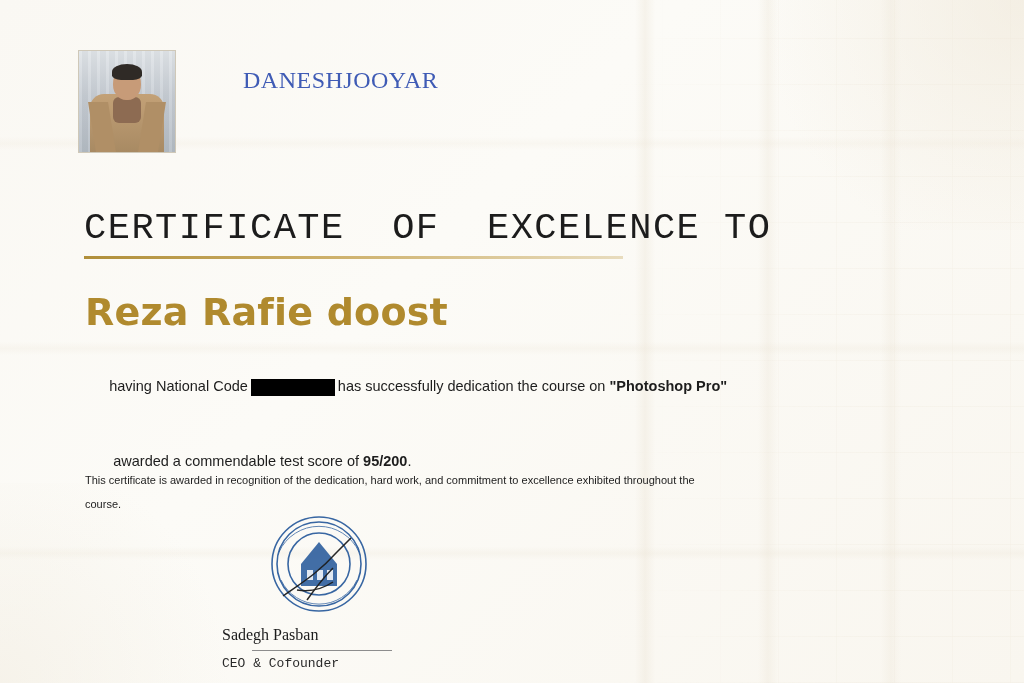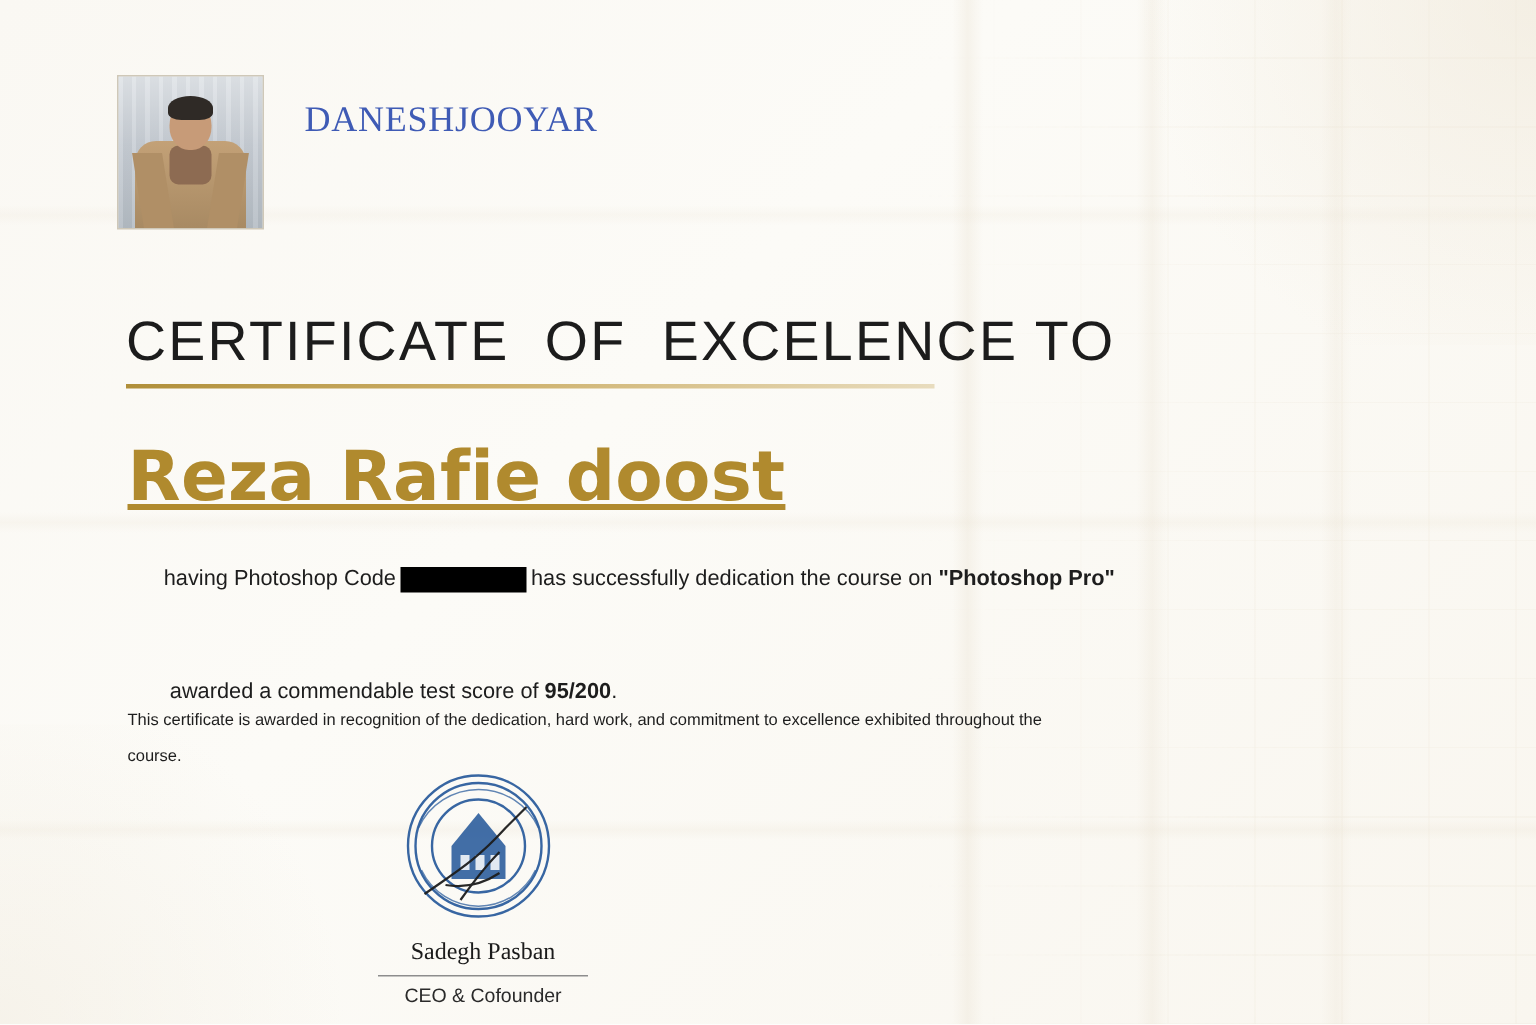--- a/index.html
+++ b/index.html
@@ -63,20 +63,21 @@
     background: radial-gradient(circle at 0% 100%, rgba(240,234,221,0.5), rgba(255,255,255,0) 70%);
   }
 
   
   .header {
     position: absolute;
     left: 78px;
     top: 50px;
     display: flex;
     align-items: flex-start;
+    gap: 40px;
   }
   .photo {
     width: 98px;
     height: 103px;
     border: 1px solid #cfc8b8;
     box-sizing: border-box;
     background:
       linear-gradient(180deg, #cdd3da 0%, #b9c1ca 38%, #a9b2bc 100%);
     position: relative;
     overflow: hidden;
@@ -167,21 +168,21 @@
     margin: 0 4px;
   }
   .redacted.code { width: 90px; }
   .date { margin-left: 58px; white-space: pre; }
 
   
   .title {
     position: absolute;
     left: 84px;
     top: 207px;
-    font-family: Liberation Sans, sans-serif;
+    font-family: Liberation Mono, monospace;
     font-size: 37px;
     letter-spacing: 1.5px;
     color: #1c1c1c;
     white-space: pre;
   }
   .title-rule {
     position: absolute;
     left: 84px;
     top: 256px;
     width: 539px;
@@ -189,24 +190,23 @@
     background: linear-gradient(90deg, #b08f3a 0%, #cdb06a 45%, #e8dcbe 100%);
   }
 
   
   .recipient {
     position: absolute;
     left: 85px;
     top: 290px;
     font-family: "DejaVu Sans", sans-serif;
     font-weight: bold;
-    font-size: 46px;
+    font-size: 38px;
     letter-spacing: 0.2px;
     color: #b08a2e;
-    text-decoration: underline;
   }
 
   
   .body-block {
     position: absolute;
     left: 85px;
     top: 349px;
     width: 740px;
     font-size: 14.5px;
     line-height: 25px;
@@ -226,42 +226,41 @@
     color: #1d1d1d;
     margin-top: 28px;
   }
 
   
   .seal-area {
     position: absolute;
     left: 222px;
     top: 512px;
     width: 200px;
-    text-align: center;
   }
   .seal {
     position: relative;
     width: 118px;
     height: 108px;
     margin: 0 auto;
   }
   .sig-name {
     font-family: "Liberation Serif", serif;
     font-size: 16px;
     color: #1b1b1b;
     margin-top: 6px;
   }
   .sig-rule {
     width: 140px;
     height: 1px;
     background: #8d8d8d;
     margin: 6px auto 0;
   }
   .sig-role {
-    font-family: Liberation Sans, sans-serif;
+    font-family: Liberation Mono, monospace;
     font-size: 13px;
     color: #2a2a2a;
     margin-top: 5px;
   }
 </style>
 </head>
 <body>
 
 <div class="certificate">
   <div class="texture"></div>
@@ -286,21 +285,21 @@
     </div>
   </div>
 
   <div class="title">CERTIFICATE  OF  EXCELENCE TO</div>
   <div class="title-rule"></div>
 
   <div class="recipient">Reza Rafie doost</div>
 
   <div class="body-block">
     <div class="line">
-      <span>having Photoshop Code</span><span class="redacted national"></span><span>has successfully dedication the course on</span>&nbsp;<b>"Photoshop Pro"</b>
+      <span>having National Code</span><span class="redacted national"></span><span>has successfully dedication the course on</span>&nbsp;<b>"Photoshop Pro"</b>
     </div>
     <div class="line">
       <span> awarded a commendable test score of</span>&nbsp;<b>95/200</b><span>.</span>
     </div>
   </div>
 
   <div class="paragraph2">This certificate is awarded in recognition of the dedication, hard work, and commitment to excellence exhibited throughout the course.</div>
 
   <div class="seal-area">
     <div class="seal">

